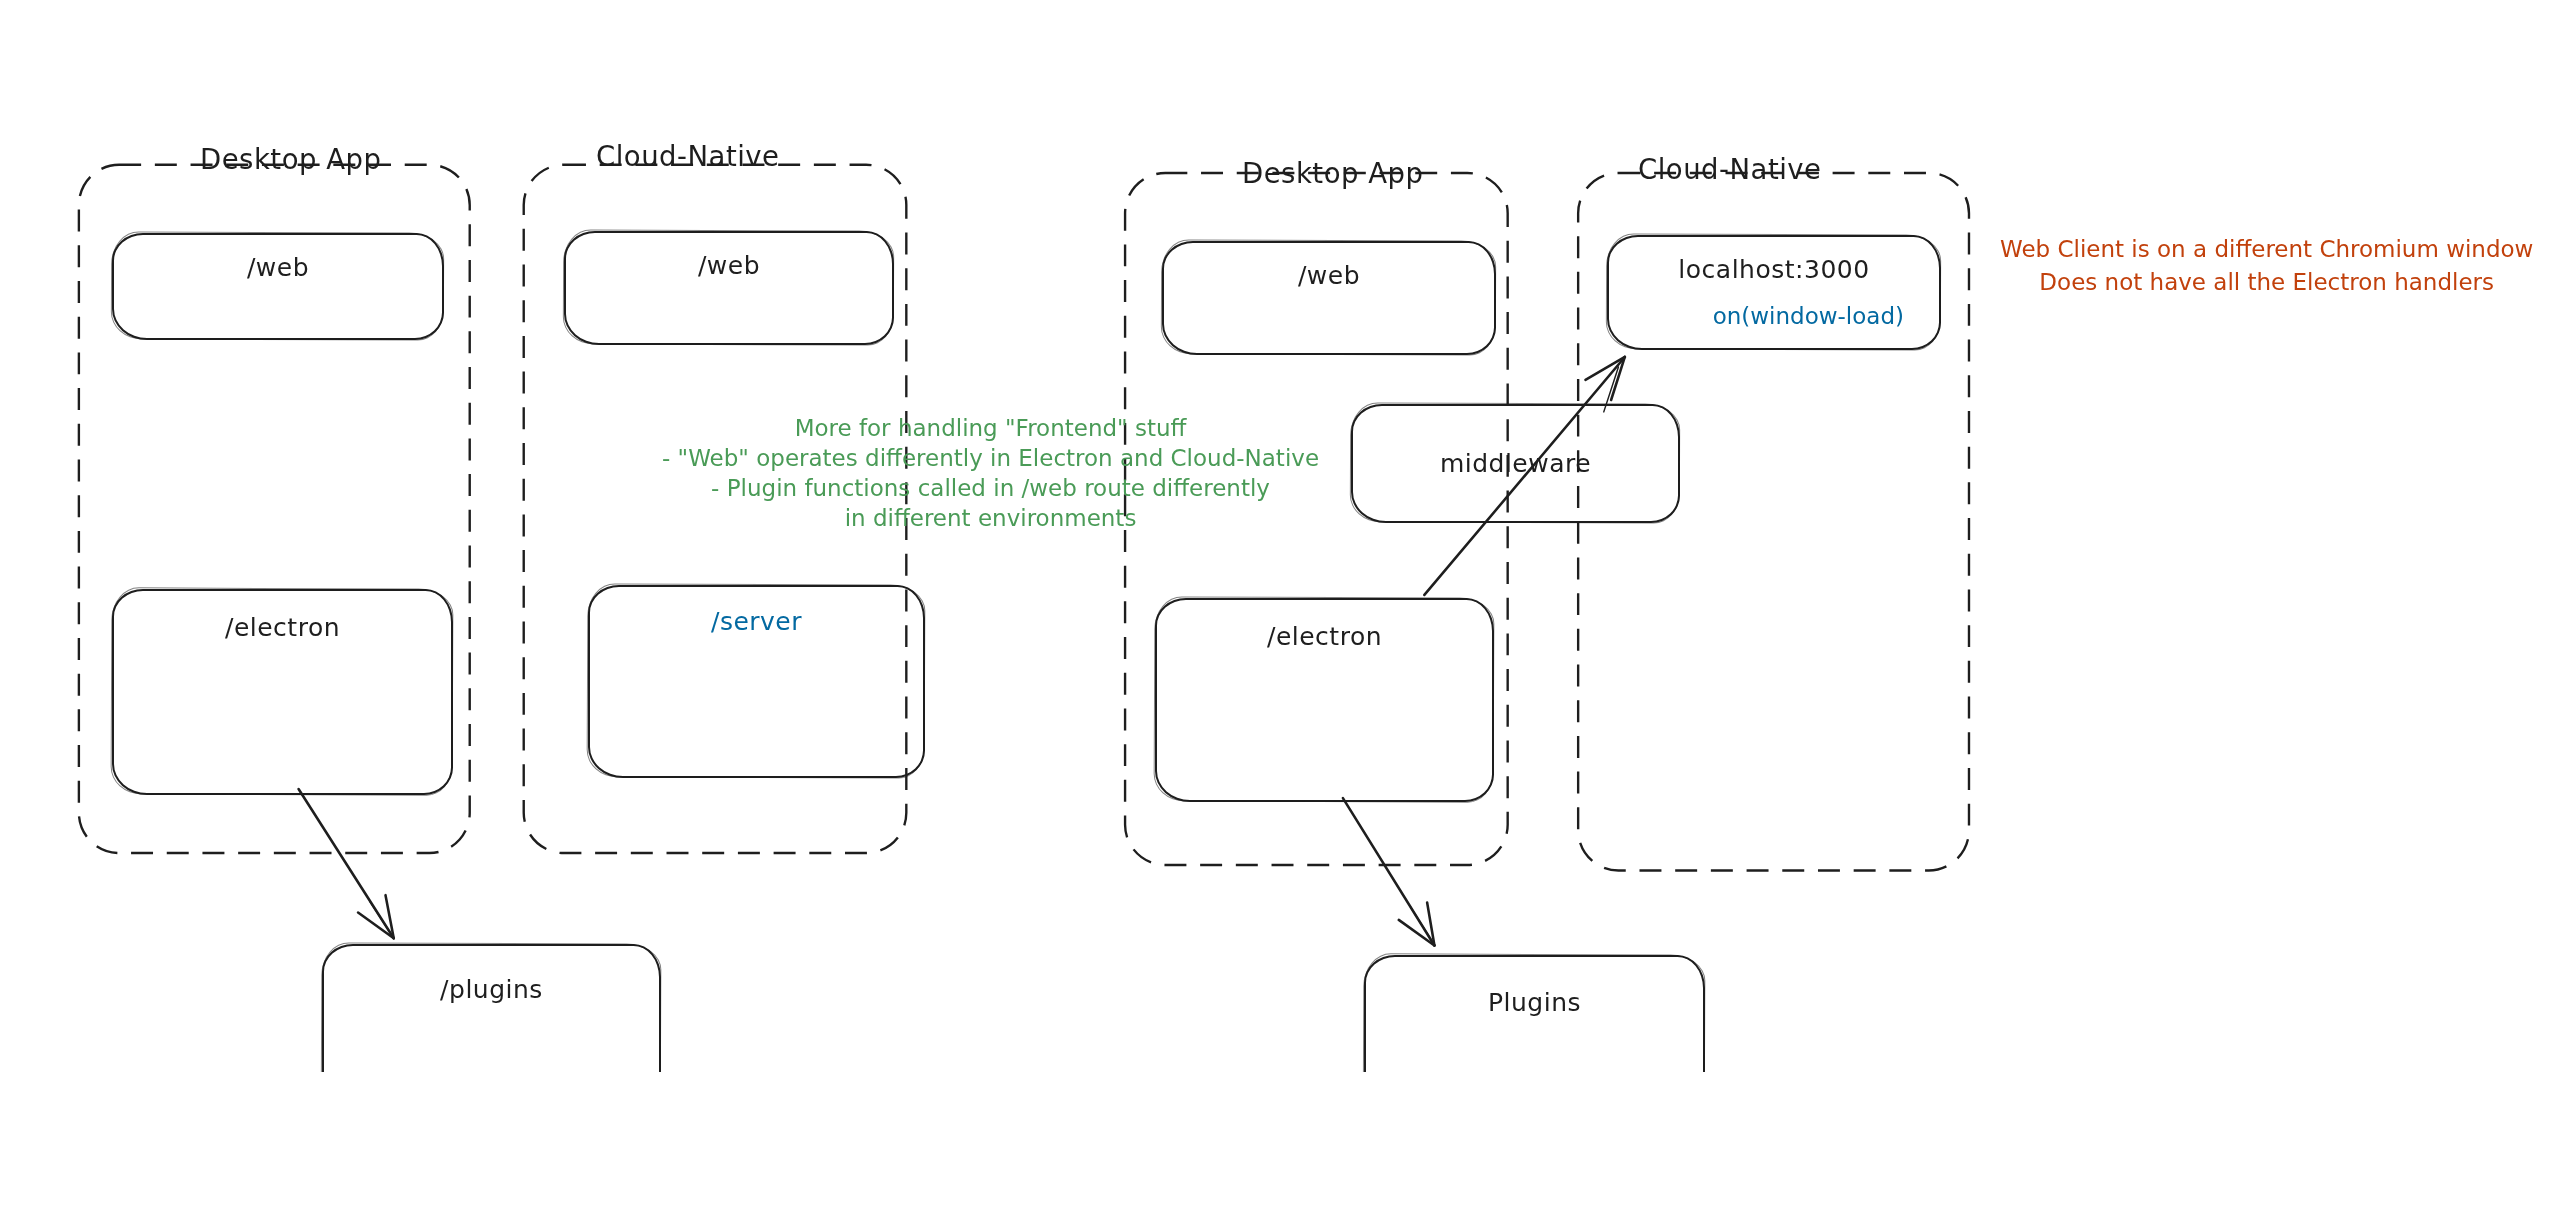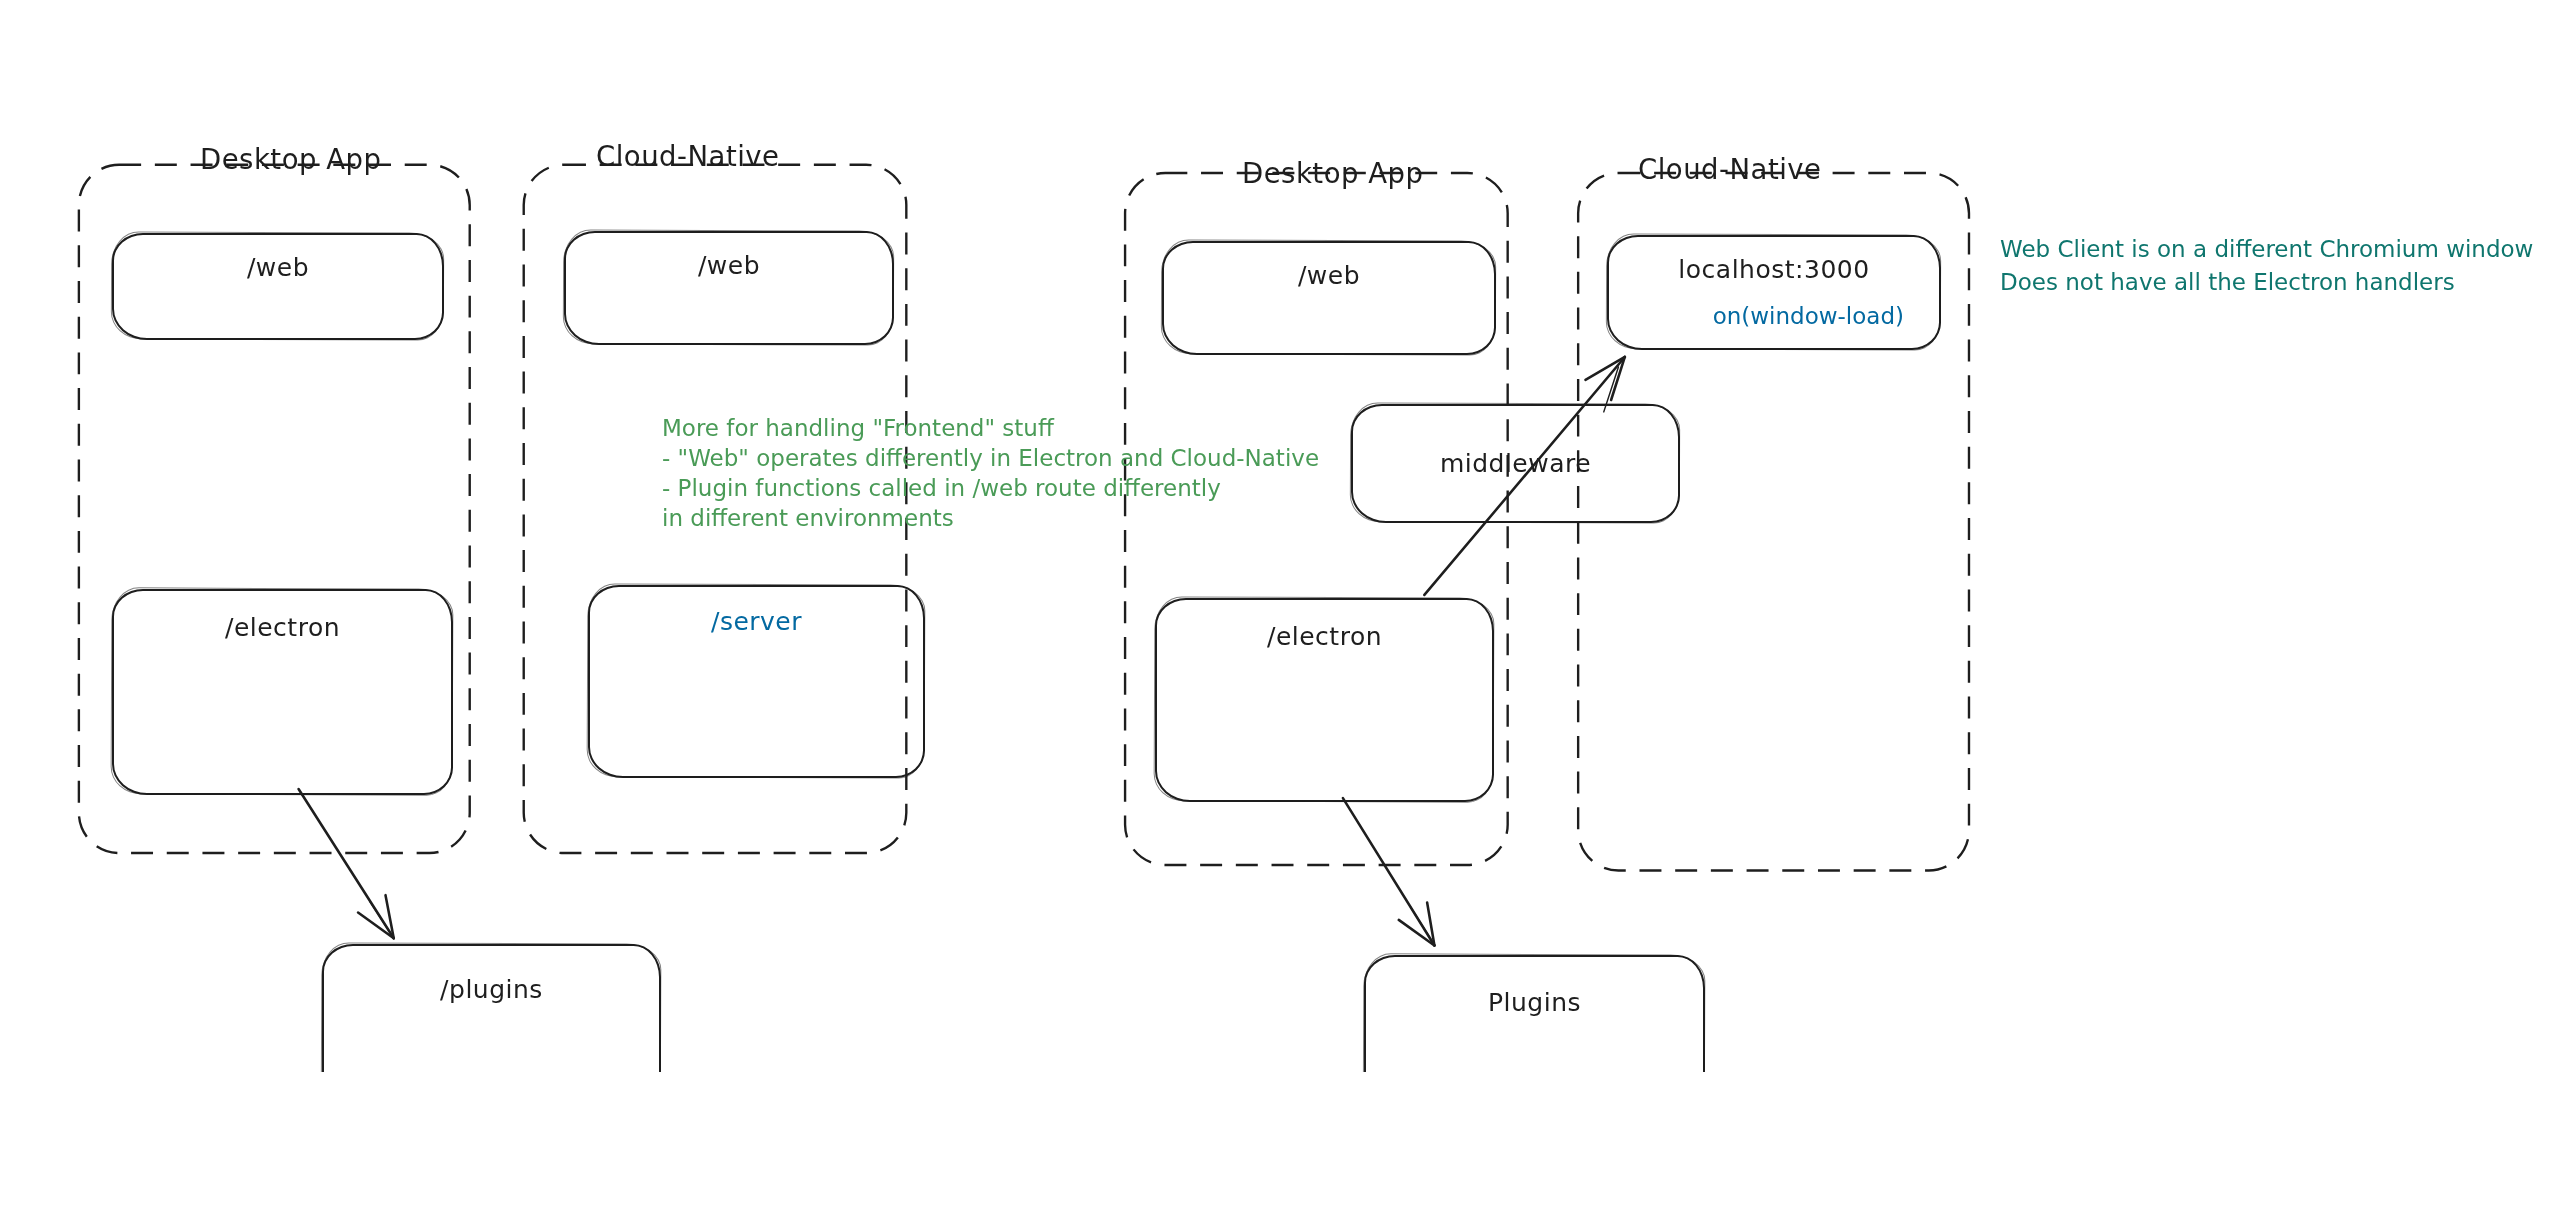--- a/index.html
+++ b/index.html
@@ -1,18 +1,18 @@
 <!DOCTYPE html>
 <html style="font-size:14.6px"><head>
 <meta charset="utf-8">
 <style>
   html,body{margin:0;padding:0;background:#ffffff;}
   .canvas{
     position:relative;width:2576px;height:1072px;background:#ffffff;overflow:hidden;
-    font-family:"DejaVu Sans","Liberation Sans",sans-serif;color:#1e1e1e;
+    font-family:"DejaVu Sans","Liberation Sans",sans-serif;color:#1e1e1e;text-align:center;
   }
   .strokes{position:absolute;left:0;top:0;pointer-events:none;}
   
   .box{
     position:absolute;
     border:2.4px solid #1e1e1e;
     border-radius:31px 27.5px 29px 35px / 27.5px 33px 27.5px 31px;
     background:transparent;
     display:flex;justify-content:center;align-items:flex-start;
   }
@@ -22,21 +22,21 @@
     border-radius:27.5px 35px 26px 31px / 33px 26px 31px 27.5px;
     transform:rotate(.25deg);
     pointer-events:none;
   }
   .box .lbl{font-size:25px;letter-spacing:0.5px;white-space:nowrap;}
   .box.center{align-items:center;}
   .title{position:absolute;font-size:27.5px;letter-spacing:0.5px;white-space:nowrap;}
   .note{position:absolute;white-space:nowrap;font-size:23px;}
   .note .ln{white-space:nowrap;}
   .note.green{color:#4a9b57;line-height:30px;}
-  .note.red{color:#0f766e;line-height:33px;}
+  .note.red{color:#c2410c;line-height:33px;}
   .red-txt{color:#0369a1;}
   .sub-label{position:absolute;font-size:23px;white-space:nowrap;}
 </style>
 </head>
 <body>
 
 <div class="canvas">
 
   <svg class="strokes" width="2576" height="1232" viewBox="0 0 2814 1346">
     <g fill="none" stroke="#1e1e1e" stroke-width="2.6" stroke-dasharray="24 15">

